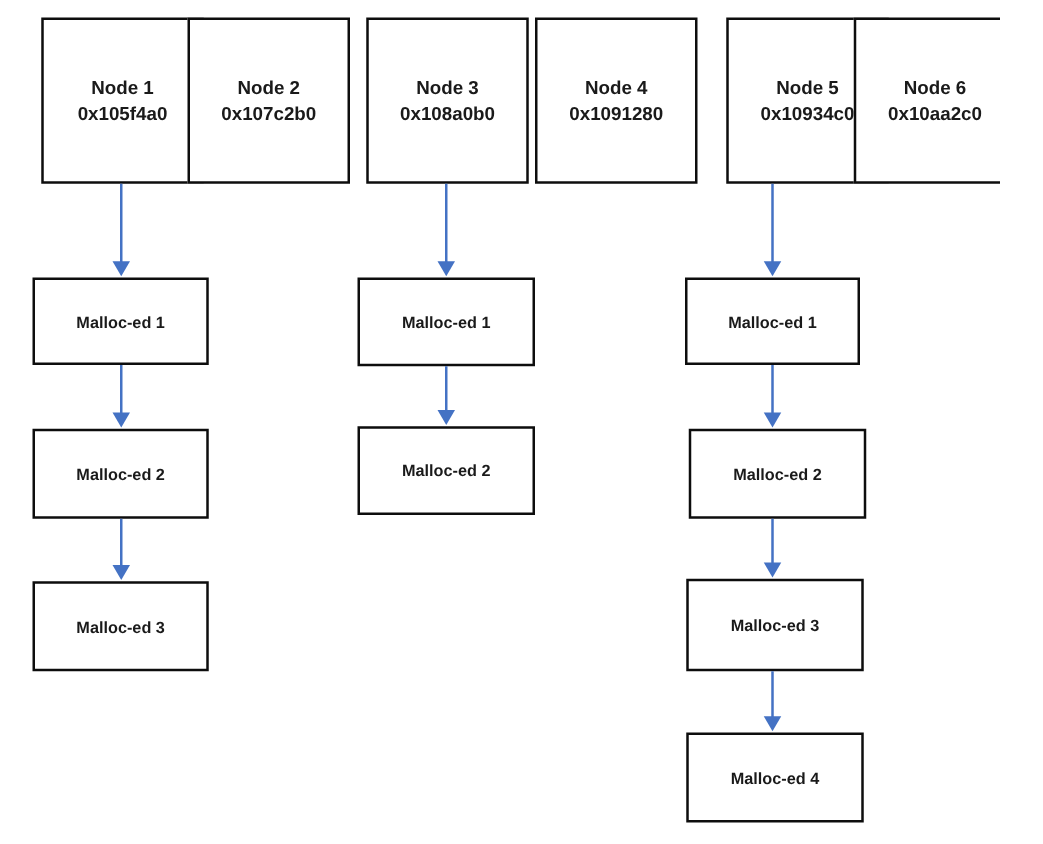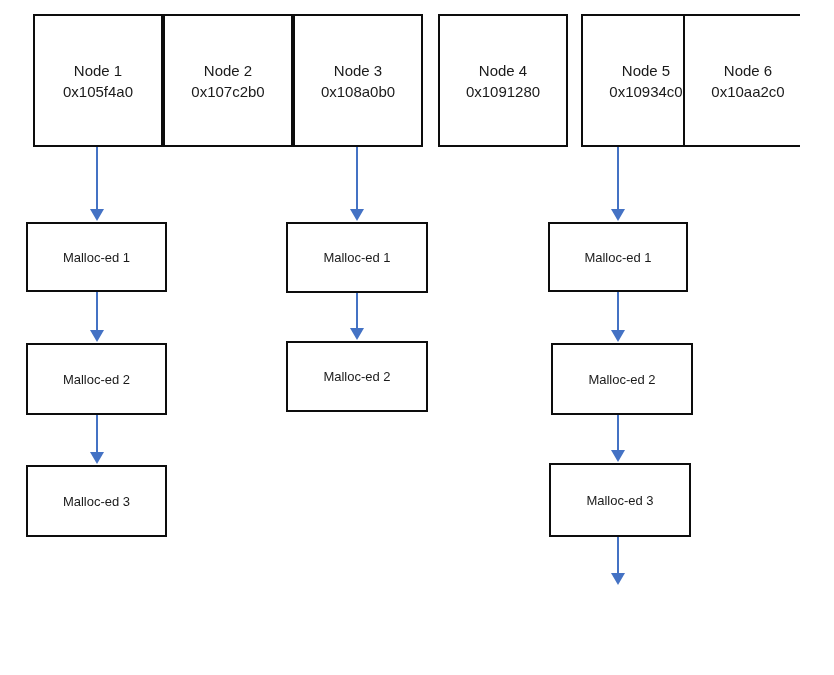--- a/index.html
+++ b/index.html
@@ -9,20 +9,21 @@
     --text:#1a1a1a;
   }
   *{box-sizing:border-box;margin:0;padding:0;}
   html,body{background:var(--bg);}
   body{font-family:"Liberation Sans","DejaVu Sans",sans-serif;color:var(--text);}
   .canvas{
     position:relative;
     width:800px;height:675px;
     background:var(--bg);
     overflow:hidden;
+    font-weight:bold;
   }
   .node-box{
     position:absolute;
     top:14px;width:130px;height:133px;
     border:2px solid var(--border);
     background:var(--bg);
     display:flex;flex-direction:column;
     align-items:center;justify-content:center;
     text-align:center;
     font-size:15px;line-height:21px;
@@ -49,29 +50,29 @@
 </style>
 </head>
 <body>
 
 <div class="canvas">
 
   <div class="node-box" style="left:33px;">
     <span>Node 1</span>
     <span>0x105f4a0</span>
   </div>
-  <div class="node-box" style="left:163px;">
+  <div class="node-box" style="left:150px;">
     <span>Node 2</span>
     <span>0x107c2b0</span>
   </div>
   <div class="node-box" style="left:293px;">
     <span>Node 3</span>
     <span>0x108a0b0</span>
   </div>
-  <div class="node-box" style="left:438px;text-align:right;">
+  <div class="node-box" style="left:428px;text-align:right;">
     <span>Node 4</span>
     <span>0x1091280</span>
   </div>
   <div class="node-box" style="left:581px;">
     <span>Node 5</span>
     <span>0x10934c0</span>
   </div>
   <div class="node-box" style="left:683px;text-align:center;">
     <span>Node 6</span>
     <span>0x10aa2c0</span>
@@ -80,20 +81,21 @@
   <div class="malloc-box" style="left:26px;top:222px;width:141px;height:70px;">Malloc-ed 1</div>
   <div class="malloc-box" style="left:26px;top:343px;width:141px;height:72px;">Malloc-ed 2</div>
   <div class="malloc-box" style="left:26px;top:465px;width:141px;height:72px;">Malloc-ed 3</div>
 
   <div class="malloc-box" style="left:286px;top:222px;width:142px;height:71px;">Malloc-ed 1</div>
   <div class="malloc-box" style="left:286px;top:341px;width:142px;height:71px;">Malloc-ed 2</div>
 
   <div class="malloc-box" style="left:548px;top:222px;width:140px;height:70px;">Malloc-ed 1</div>
   <div class="malloc-box" style="left:551px;top:343px;width:142px;height:72px;">Malloc-ed 2</div>
   <div class="malloc-box" style="left:549px;top:463px;width:142px;height:74px;">Malloc-ed 3</div>
+  <div class="malloc-box" style="left:549px;top:586px;width:142px;height:72px;">Malloc-ed 4</div>
 
   <div class="arrow" style="left:90px;top:147px;height:74px;">
     <span class="shaft"></span>
     <span class="head"></span>
   </div>
   <div class="arrow" style="left:90px;top:292px;height:50px;">
     <span class="shaft"></span>
     <span class="head"></span>
   </div>
   <div class="arrow" style="left:90px;top:415px;height:49px;">

